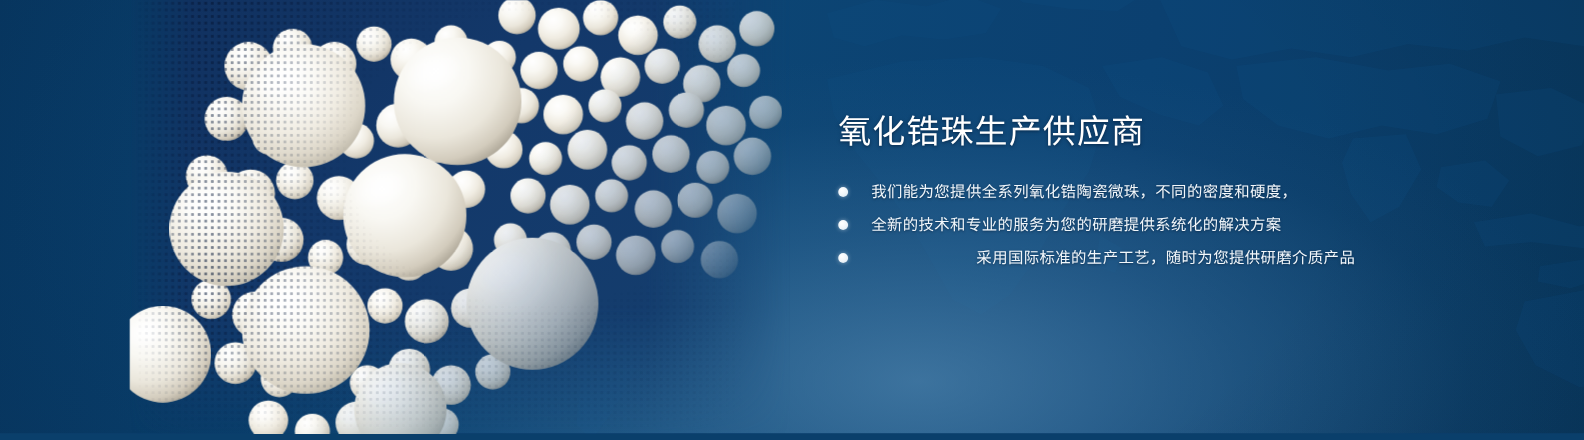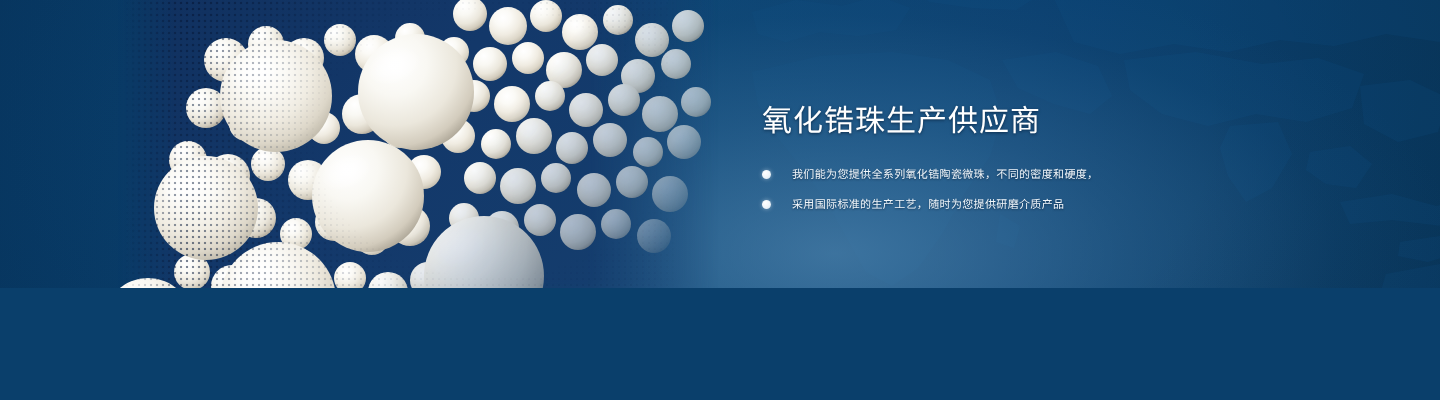--- a/index.html
+++ b/index.html
@@ -6,21 +6,21 @@
   html,body{margin:0;padding:0;}
   body{
     width:1440px;height:400px;overflow:hidden;
     font-family:"Liberation Sans","DejaVu Sans",sans-serif;
     background:#0a3f6b;
   }
 
   
   .banner{
     position:relative;
-    width:1440px;height:288px;
+    width:1440px;height:394px;
     overflow:hidden;
     background:#0a3f6b;
   }
 
   
   .bg-base{
     position:absolute;inset:0;
     background:
       linear-gradient(100deg,#083a66 0%,#0a416f 22%,#0c4574 45%,#0b4070 70%,#09395f 100%);
   }
@@ -105,27 +105,27 @@
     letter-spacing:1px;
     color:#ffffff;
     text-shadow:0 1px 3px rgba(3,22,44,.65);
     white-space:nowrap;
   }
   .bullets{list-style:none;margin:0;padding:0;}
   .bullet{
     position:relative;
     padding-left:30px;
     margin-bottom:9px;
-    font-size:11px;
+    font-size:14px;
     line-height:21px;
     color:#f2f7fb;
     letter-spacing:.35px;
     text-shadow:0 1px 2px rgba(3,22,44,.55);
   }
-  .bullet:last-child{margin-bottom:13px;}
+  .bullet:last-child{margin-bottom:13px;text-align:right;}
   .dot{
     position:absolute;
     left:0;top:6px;
     width:9px;height:9px;
     border-radius:50%;
     background:radial-gradient(circle at 36% 32%,#ffffff 0%,#eef4f9 55%,#cfe0ee 100%);
     box-shadow:0 0 4px rgba(255,255,255,.45);
   }
   .bullet-line{display:block;}
 </style>
@@ -362,20 +362,24 @@
 
     <h1 class="headline">氧化锆珠生产供应商</h1>
 
     <ul class="bullets">
 
       <li class="bullet">
         <span class="dot"></span>
         <span class="bullet-line">我们能为您提供全系列氧化锆陶瓷微珠，不同的密度和硬度，</span>
       </li>
 
+      <li class="bullet">
+        <span class="dot"></span>
+        <span class="bullet-line">全新的技术和专业的服务为您的研磨提供系统化的解决方案</span>
+      </li>
 
       <li class="bullet">
         <span class="dot"></span>
         <span class="bullet-line">采用国际标准的生产工艺，随时为您提供研磨介质产品</span>
       </li>
 
     </ul>
   </div>
 
 </div>

